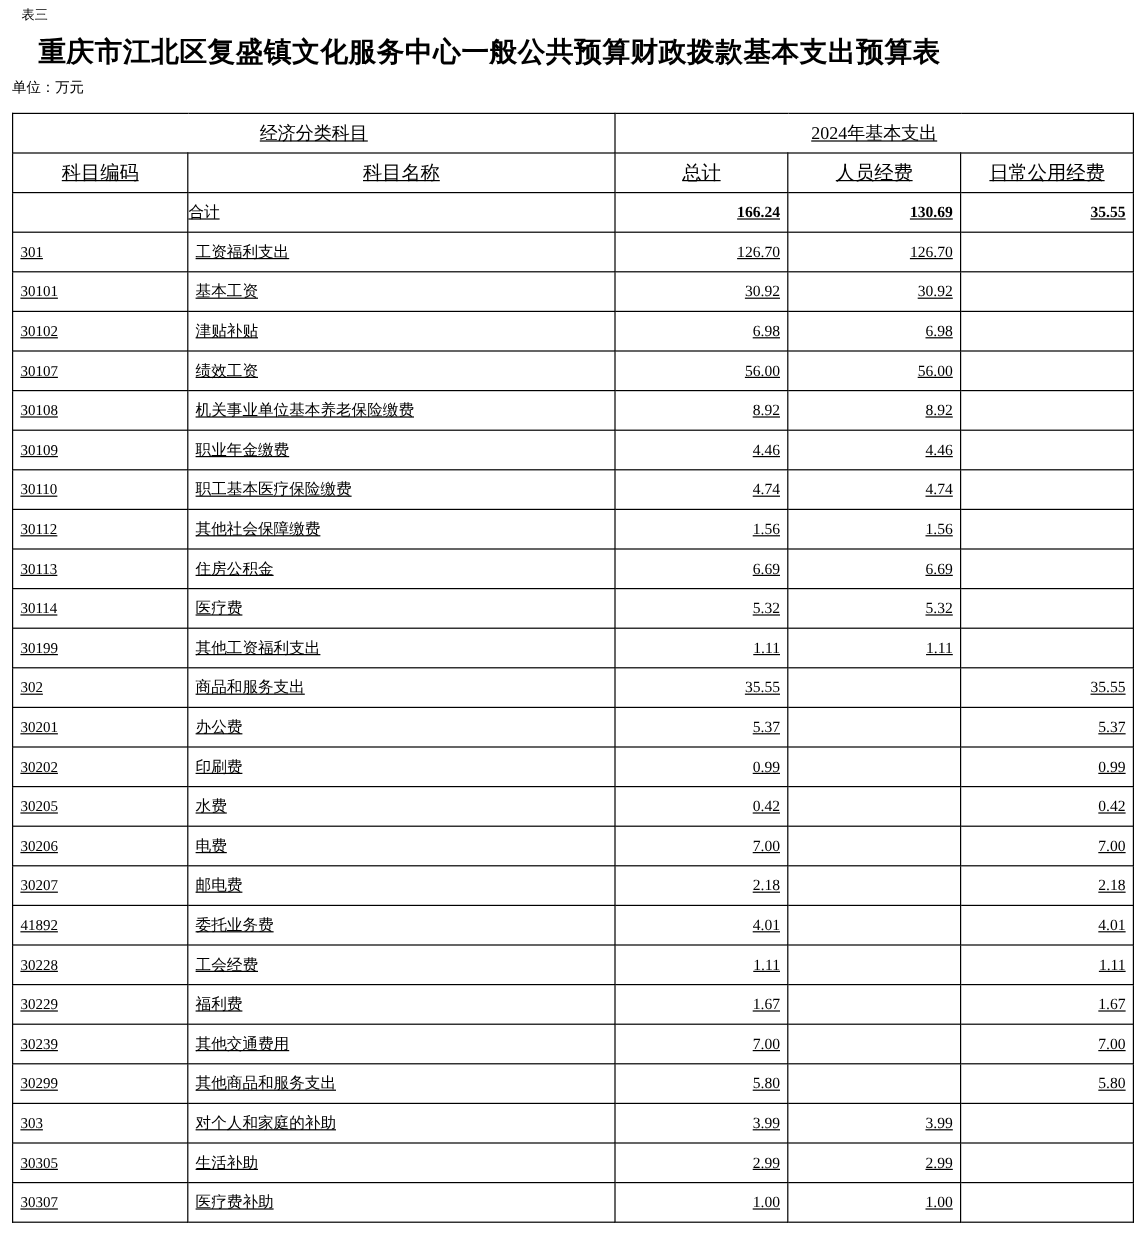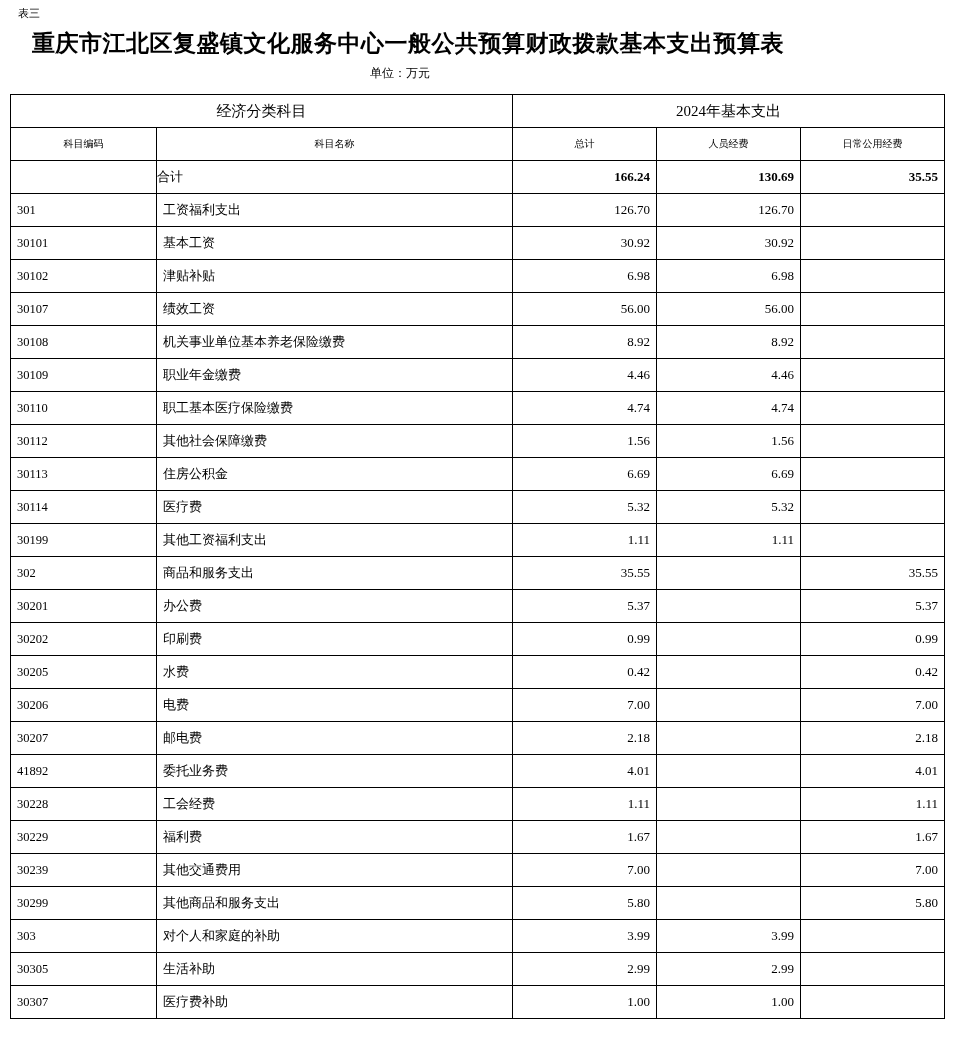--- a/index.html
+++ b/index.html
@@ -29,47 +29,48 @@
   }
   .doc-title {
     text-align: center;
     font-size: 23px;
     font-weight: bold;
     letter-spacing: 0.5px;
     margin: 8px 0 6px 0;
     font-family: Liberation Mono, monospace;
   }
   .unit-line {
-    text-align: center;
+    text-align: left;
     font-size: 12px;
     padding-right: 16px;
     margin-bottom: 6px;
   }
   table.budget {
     border-collapse: collapse;
     width: 934px;
     margin: 12px auto;
     table-layout: fixed;
     font-size: 13px;
+    text-decoration: underline;
   }
   table.budget th, table.budget td {
     border: 1px solid #000000;
     padding: 0 6px;
     height: 32px;
     vertical-align: middle;
   }
   th.group-head {
     text-align: center;
     font-weight: normal;
     font-size: 15px;
   }
   th.col-head {
     text-align: center;
     font-weight: normal;
-    font-size: 10px;
+    font-size: 16px;
   }
   td.code {
     text-align: left;
     font-size: 12.5px;
   }
   td.name {
     text-align: left;
     padding-left: 22px;
     font-size: 13px;
   }

